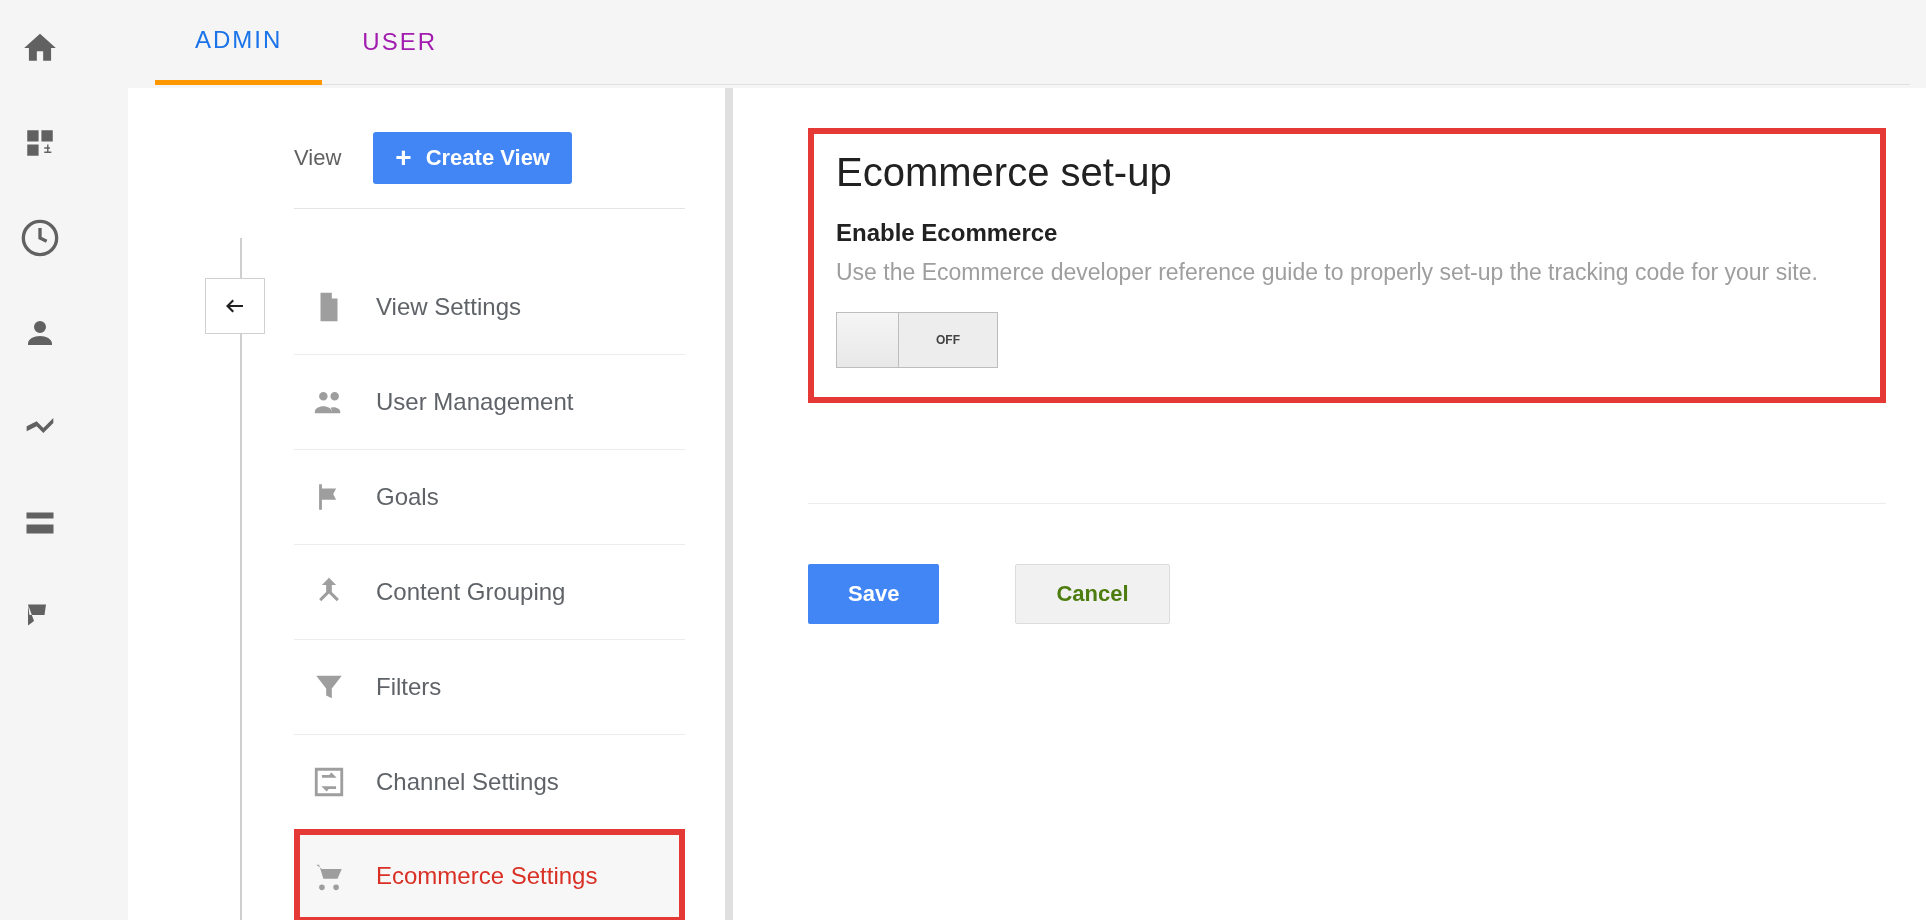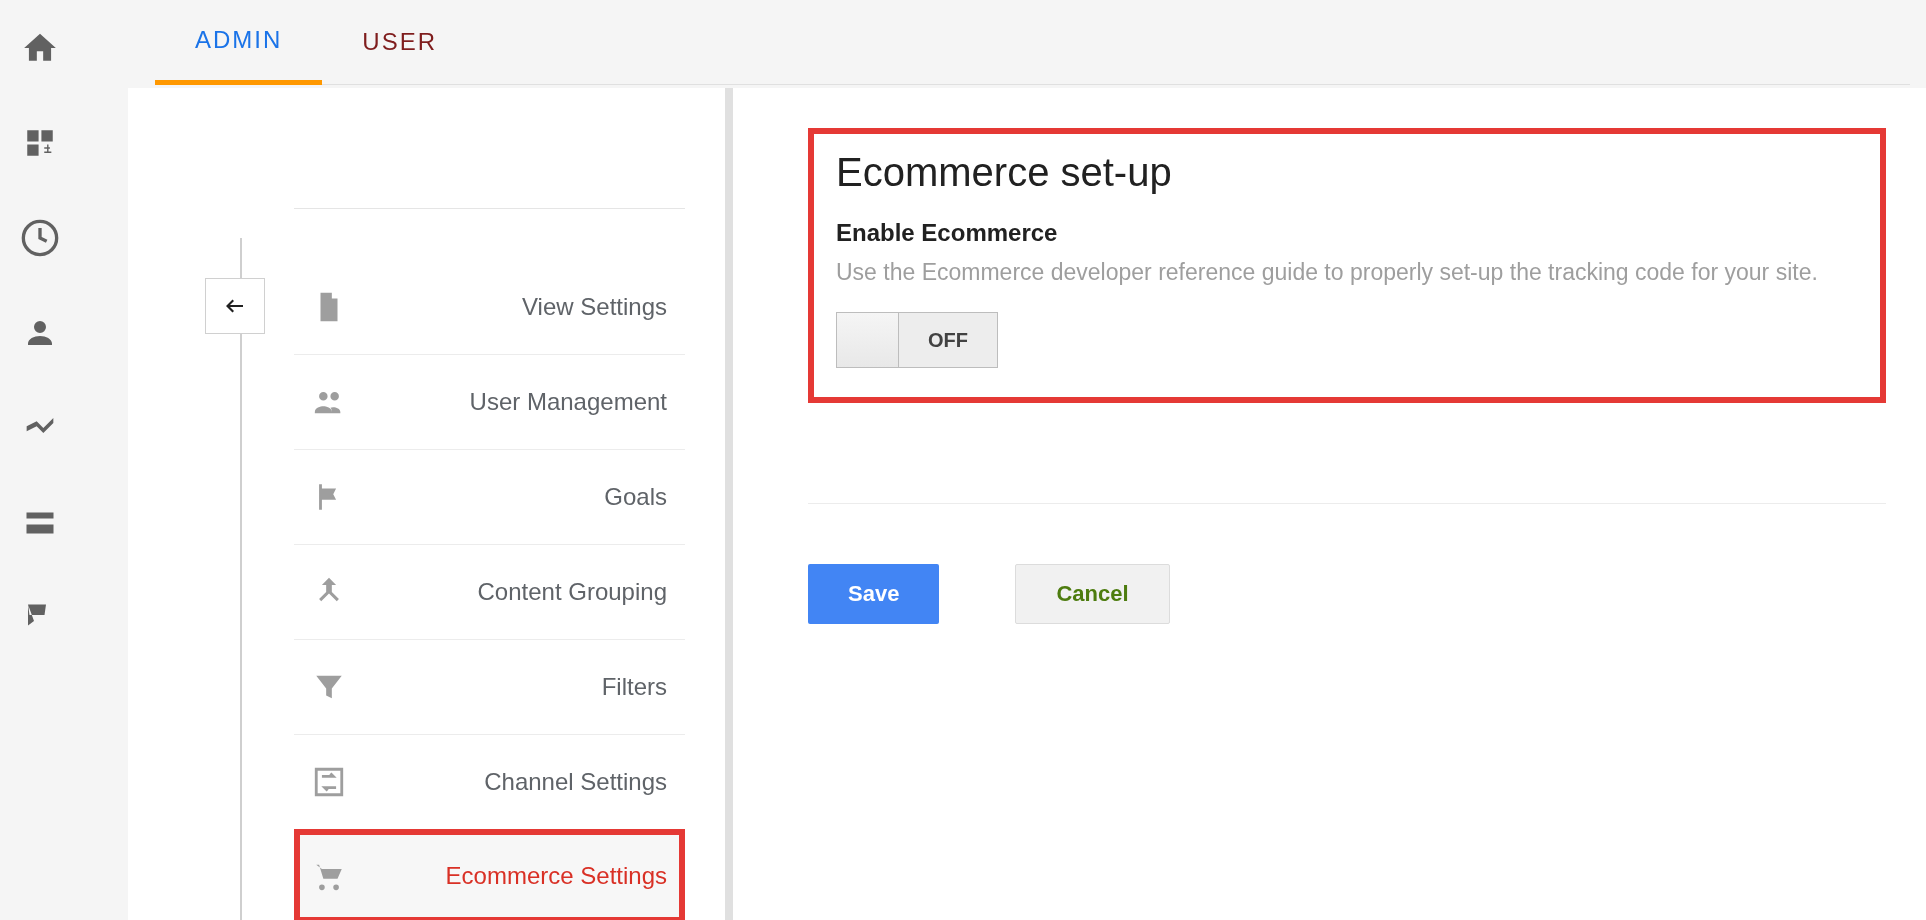--- a/index.html
+++ b/index.html
@@ -24,21 +24,21 @@
 
   
   .top-tabs {
     position:absolute; left:155px; right:16px; top:0; height:85px;
     border-bottom:1px solid #e0e0e0;
     display:flex; align-items:flex-end;
   }
   .tab {
     height:85px; display:flex; align-items:center;
     padding:0 40px; font-size:24px; letter-spacing:2px; font-weight:500;
-    color:#7f1d1d; cursor:pointer;
+    color:#a21caf; cursor:pointer;
   }
   .tab.active {
     color:#1a73e8;
     border-bottom:5px solid #ff9800;
     margin-bottom:-1px;
   }
 
   
   .card {
     position:absolute; left:128px; top:88px; right:0; bottom:0;
@@ -78,21 +78,20 @@
 
   .menu {
     position:absolute; left:166px; right:40px; top:172px;
   }
   .menu-item {
     display:flex; align-items:center; gap:30px;
     padding:30px 18px;
     border-bottom:1px solid #ececec;
     color:#5f6368; font-size:24px;
     cursor:pointer;
-    justify-content:space-between;
   }
   .menu-item svg { fill:#9e9e9e; width:34px; height:34px; }
   .menu-item.highlight-box {
     border:6px solid #e53935;
     background:#f7f7f7;
     color:#d93025;
     padding:24px 12px;
     margin-top:-1px;
   }
   .menu-item.highlight-box svg { fill:#9e9e9e; }
@@ -111,21 +110,21 @@
   .ecom-sub { font-size:24px; font-weight:700; color:#212121; margin:0 0 12px 0; }
   .ecom-desc { font-size:23px; color:#9e9e9e; margin:12px 0 26px 0; }
   .toggle {
     display:inline-flex; border:1px solid #bdbdbd; height:56px; cursor:pointer;
   }
   .toggle-knob {
     width:62px; background:linear-gradient(#f5f5f5,#e8e8e8); border-right:1px solid #bdbdbd;
   }
   .toggle-label {
     width:98px; display:flex; align-items:center; justify-content:center;
-    font-weight:700; font-size:20px; color:#424242; background:#ededed;
+    font-weight:700; font-size:12px; color:#424242; background:#ededed;
   }
 
   .action-row { margin-top:30px; display:flex; gap:76px; border-top:1px solid #ececec; padding-top:60px; }
   .btn {
     height:60px; padding:0 40px; font-size:22px; font-weight:700;
     display:flex; align-items:center; border:none; cursor:pointer; border-radius:2px;
   }
   .btn-primary { background:#4285f4; color:#fff; }
   .btn-secondary { background:#f1f1f1; color:#4d7c0f; border:1px solid #dcdcdc; }
 </style>
@@ -173,20 +172,27 @@
 <div class="top-tabs">
   <div class="tab active">ADMIN</div>
   <div class="tab">USER</div>
 </div>
 
 <div class="card">
 
   <div class="side-col">
     <div class="vline"></div>
 
+    <div class="view-row">
+      <span class="view-label">View</span>
+      <div class="create-view-btn">
+        <span class="plus">+</span>
+        <span>Create View</span>
+      </div>
+    </div>
     <div class="divider-top"></div>
 
     <div class="back-btn">
       <svg width="34" height="24" viewBox="0 0 24 24">
           <path d="M20 11H7l4-4-1.5-1.5L3 12l6.5 6.5L11 17l-4-4h13z" fill="#212121"></path>
         </svg>
     </div>
 
     <div class="menu">
       <div class="menu-item">

